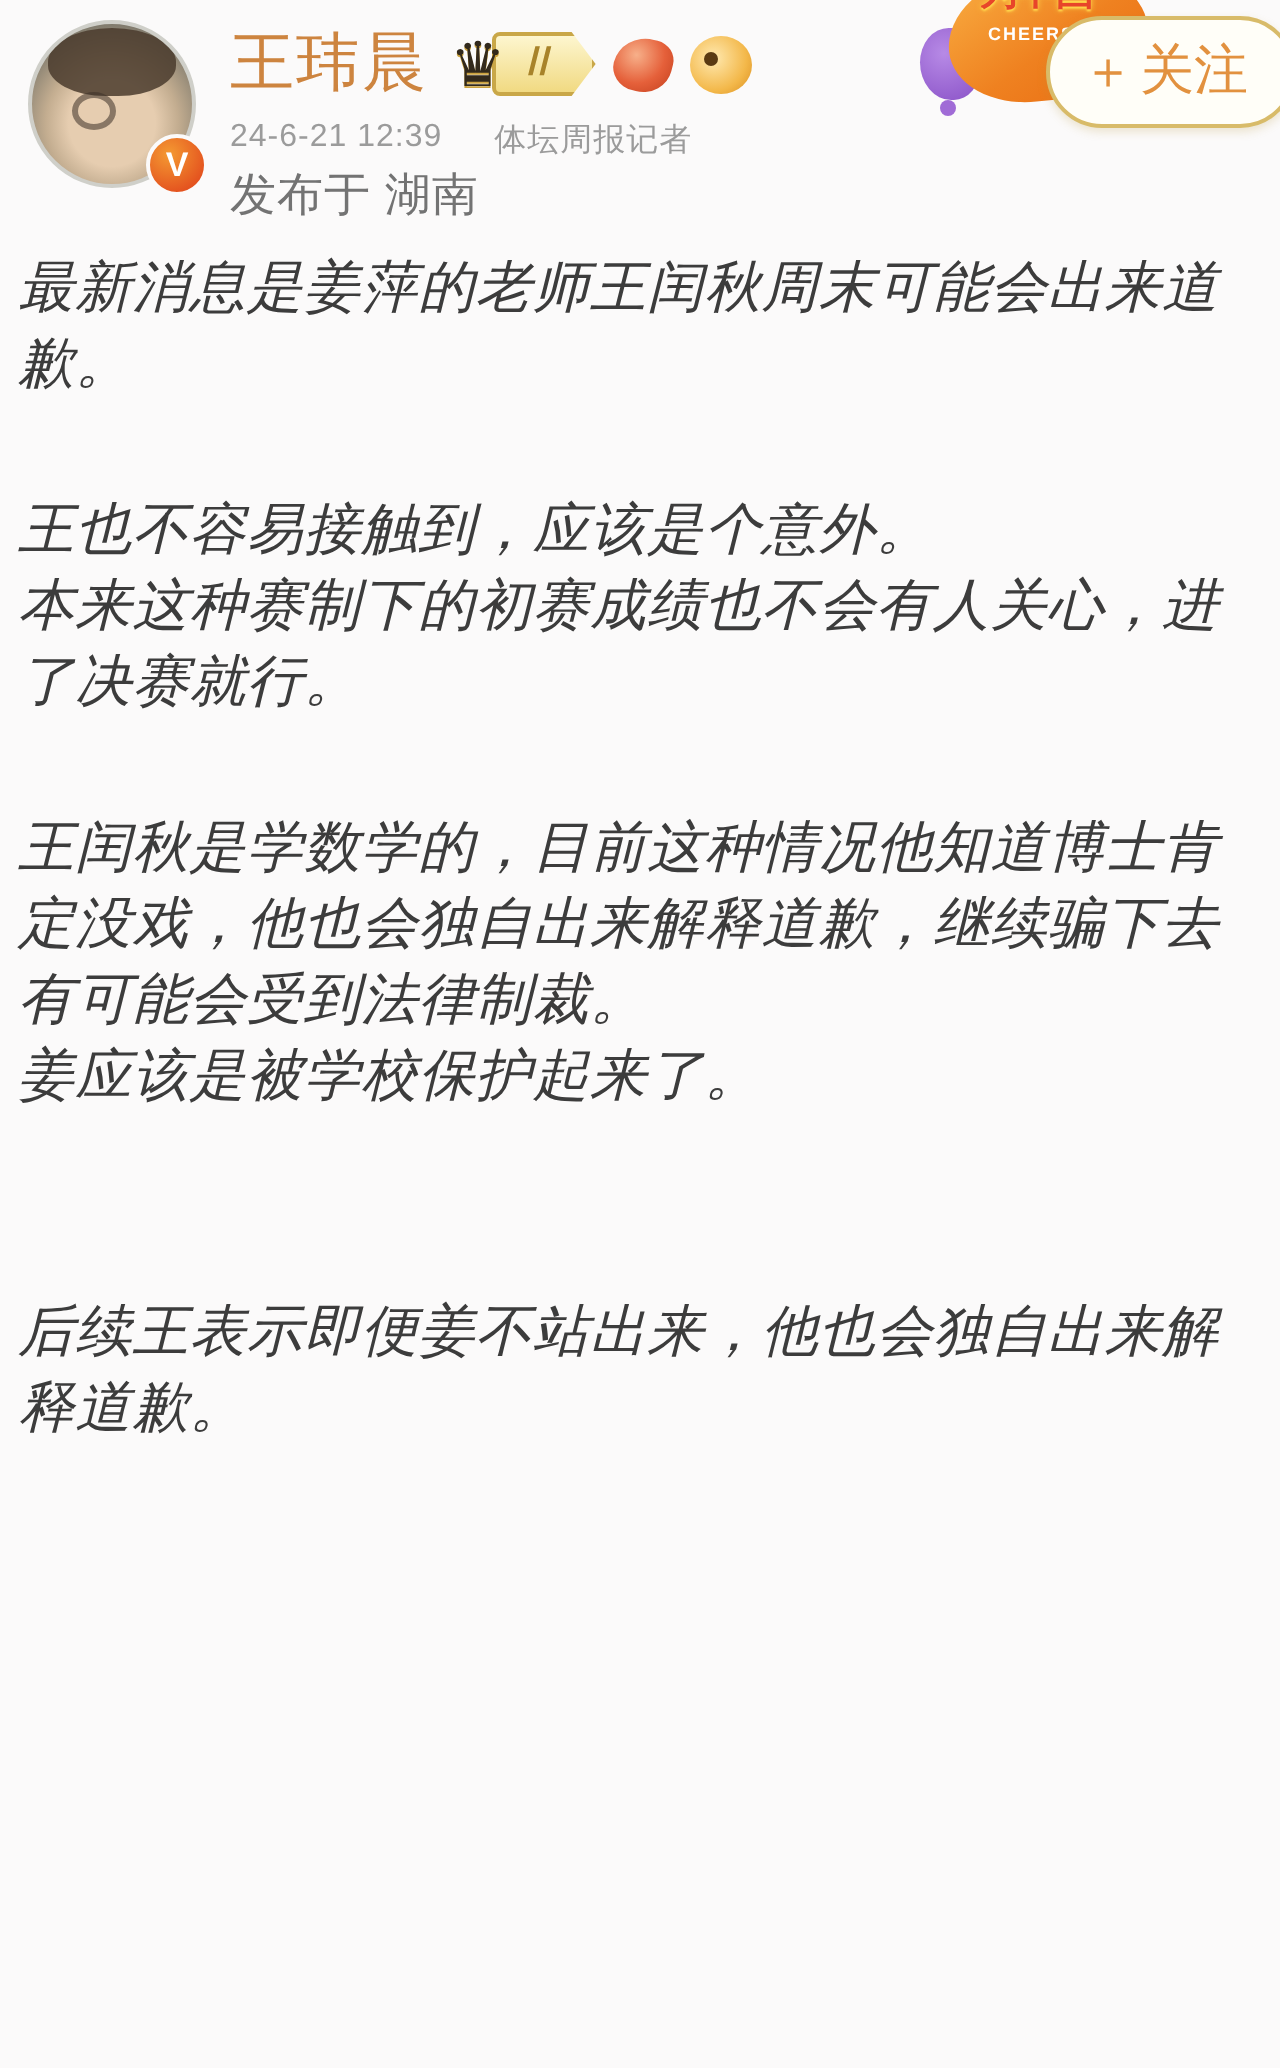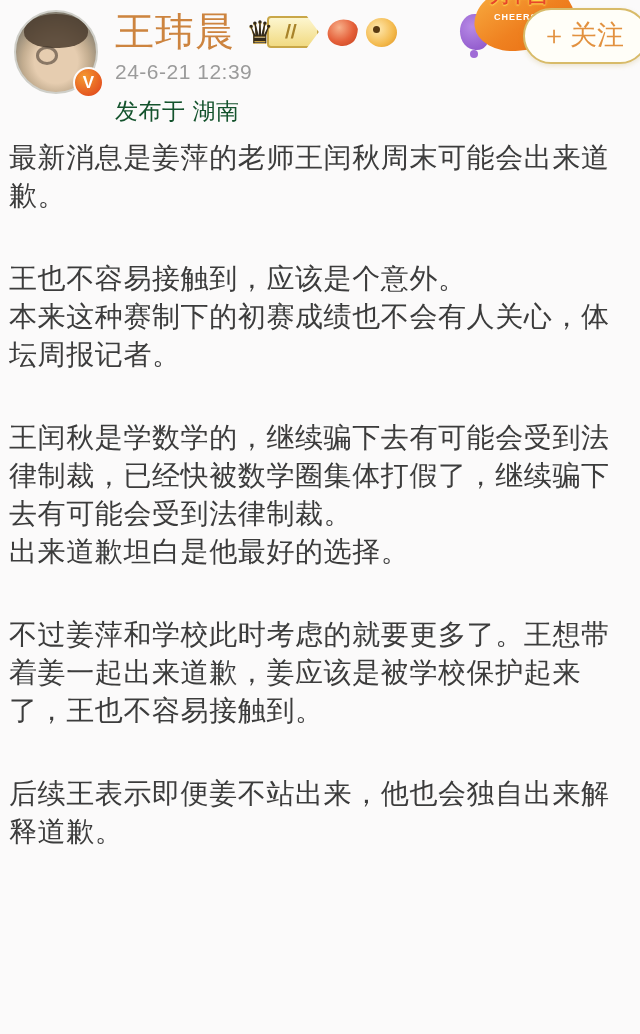--- a/index.html
+++ b/index.html
@@ -30,21 +30,21 @@
   .verified-badge {
     position: absolute; right: -2px; bottom: 4px; width: 31px; height: 31px;
     border-radius: 50%; box-sizing: border-box; border: 2px solid #fbfafa;
     background: radial-gradient(circle at 35% 30%, #f49a32, #e4531f 75%);
     color: #fff; font-weight: bold; font-size: 17px;
     display: flex; align-items: center; justify-content: center;
   }
 
   .header-info { margin-left: 13px; padding-top: 2px; }
   .name-row { display: flex; align-items: center; gap: 9px; height: 40px; }
-  .username { color: #cd843f; font-size: 39px; font-weight: 500; letter-spacing: 1px; }
+  .username { color: #cd843f; font-size: 32px; font-weight: 500; letter-spacing: 1px; }
 
   .vip-badge { display: inline-flex; align-items: center; margin-left: 2px; }
   .crown-icon {
     font-size: 31px; line-height: 1; color: #32291c;
     text-shadow: 0 1px 0 #caa13e; margin-right: -7px; position: relative; z-index: 1;
   }
   .vip-level {
     background: linear-gradient(#fdf6cf, #f1da82); border: 2px solid #c9a748;
     color: #a8832a; font-family: "Liberation Serif", serif; font-style: italic;
     font-weight: bold; font-size: 19px; line-height: 1; padding: 4px 18px 5px 11px;
@@ -58,22 +58,22 @@
   }
   .fish-icon {
     width: 31px; height: 29px; border-radius: 50%; position: relative;
     background: radial-gradient(circle at 38% 38%, #ffe9b0, #f3b84a 62%, #d98c1e);
   }
   .fish-icon::before {
     content: ""; position: absolute; top: 8px; left: 7px; width: 7px; height: 7px;
     border-radius: 50%; background: #5a3a12;
   }
 
-  .meta-row { display: flex; gap: 26px; margin-top: 8px; color: #9b9b9b; font-size: 21px; letter-spacing: .5px; }
-  .location-row { margin-top: 12px; color: #14532d; font-size: 23px; letter-spacing: .5px; }
+  .meta-row { display: flex; gap: 26px; margin-top: 8px; color: #9b9b9b; font-size: 16px; letter-spacing: .5px; }
+  .location-row { margin-top: 1px; color: #737373; font-size: 23px; letter-spacing: .5px; }
 
   
   .promo-badge { position: absolute; top: -18px; right: 60px; width: 122px; height: 78px; z-index: 1; }
   .promo-blob {
     position: absolute; top: 4px; left: 16px; right: 6px; bottom: 10px;
     background: linear-gradient(150deg, #f7a63c 10%, #ef8120 55%, #e96c12);
     border-radius: 52% 48% 55% 45% / 60% 55% 45% 50%; transform: rotate(-6deg);
   }
   .promo-purple {
     position: absolute; left: 2px; bottom: 10px; width: 30px; height: 36px;
@@ -97,21 +97,21 @@
     display: flex; align-items: center; gap: 3px;
     box-shadow: 0 2px 5px rgba(180,150,60,.22);
   }
   .follow-plus { font-size: 26px; line-height: 1; }
 
   
   .post-body {
     padding: 12px 9px 0 9px; color: #3c3c3c;
     font-size: 28px; line-height: 38px; letter-spacing: .6px;
   }
-  .body-line { margin: 0; min-height: 38px; }
+  .body-line { margin: 0; min-height: 38px; font-style: italic; }
   .body-line.blank { min-height: 45px; }
 </style>
 </head>
 <body>
 
 <div class="post-header">
   <div class="avatar-wrap">
     <div class="avatar"></div>
     <div class="verified-badge">V</div>
   </div>
@@ -121,20 +121,21 @@
       <span class="username">王玮晨</span>
       <span class="vip-badge">
         <span class="crown-icon">♛</span>
         <span class="vip-level">Ⅱ</span>
       </span>
       <span class="shrimp-icon"></span>
       <span class="fish-icon"></span>
     </div>
     <div class="meta-row">
       <span>24-6-21 12:39</span>
+      <span>体坛周报记者</span>
     </div>
     <div class="location-row">发布于 湖南</div>
   </div>
 
   <div class="promo-badge">
     <div class="promo-purple"></div>
     <div class="promo-dot"></div>
     <div class="promo-blob"></div>
     <div class="promo-cn">为中国</div>
     <div class="promo-en">CHEERS FOR</div>
@@ -143,21 +144,20 @@
   <div class="follow-button">
     <span class="follow-plus">＋</span>
     <span>关注</span>
   </div>
 </div>
 
 <div class="post-body">
     <p class="body-line">最新消息是姜萍的老师王闰秋周末可能会出来道歉。</p>
     <p class="body-line blank"></p>
     <p class="body-line">王也不容易接触到，应该是个意外。</p>
-    <p class="body-line">本来这种赛制下的初赛成绩也不会有人关心，体坛周报记者。</p>
+    <p class="body-line">本来这种赛制下的初赛成绩也不会有人关心，进了决赛就行。</p>
     <p class="body-line blank"></p>
-    <p class="body-line">王闰秋是学数学的，继续骗下去有可能会受到法律制裁，已经快被数学圈集体打假了，继续骗下去有可能会受到法律制裁。</p>
-    <p class="body-line">出来道歉坦白是他最好的选择。</p>
+    <p class="body-line">王闰秋是学数学的，目前这种情况他知道博士肯定没戏，他也会独自出来解释道歉，继续骗下去有可能会受到法律制裁。</p>
+    <p class="body-line">姜应该是被学校保护起来了。</p>
     <p class="body-line blank"></p>
-    <p class="body-line">不过姜萍和学校此时考虑的就要更多了。王想带着姜一起出来道歉，姜应该是被学校保护起来了，王也不容易接触到。</p>
     <p class="body-line blank"></p>
     <p class="body-line">后续王表示即便姜不站出来，他也会独自出来解释道歉。</p>
   </div>
 
 </body></html>

